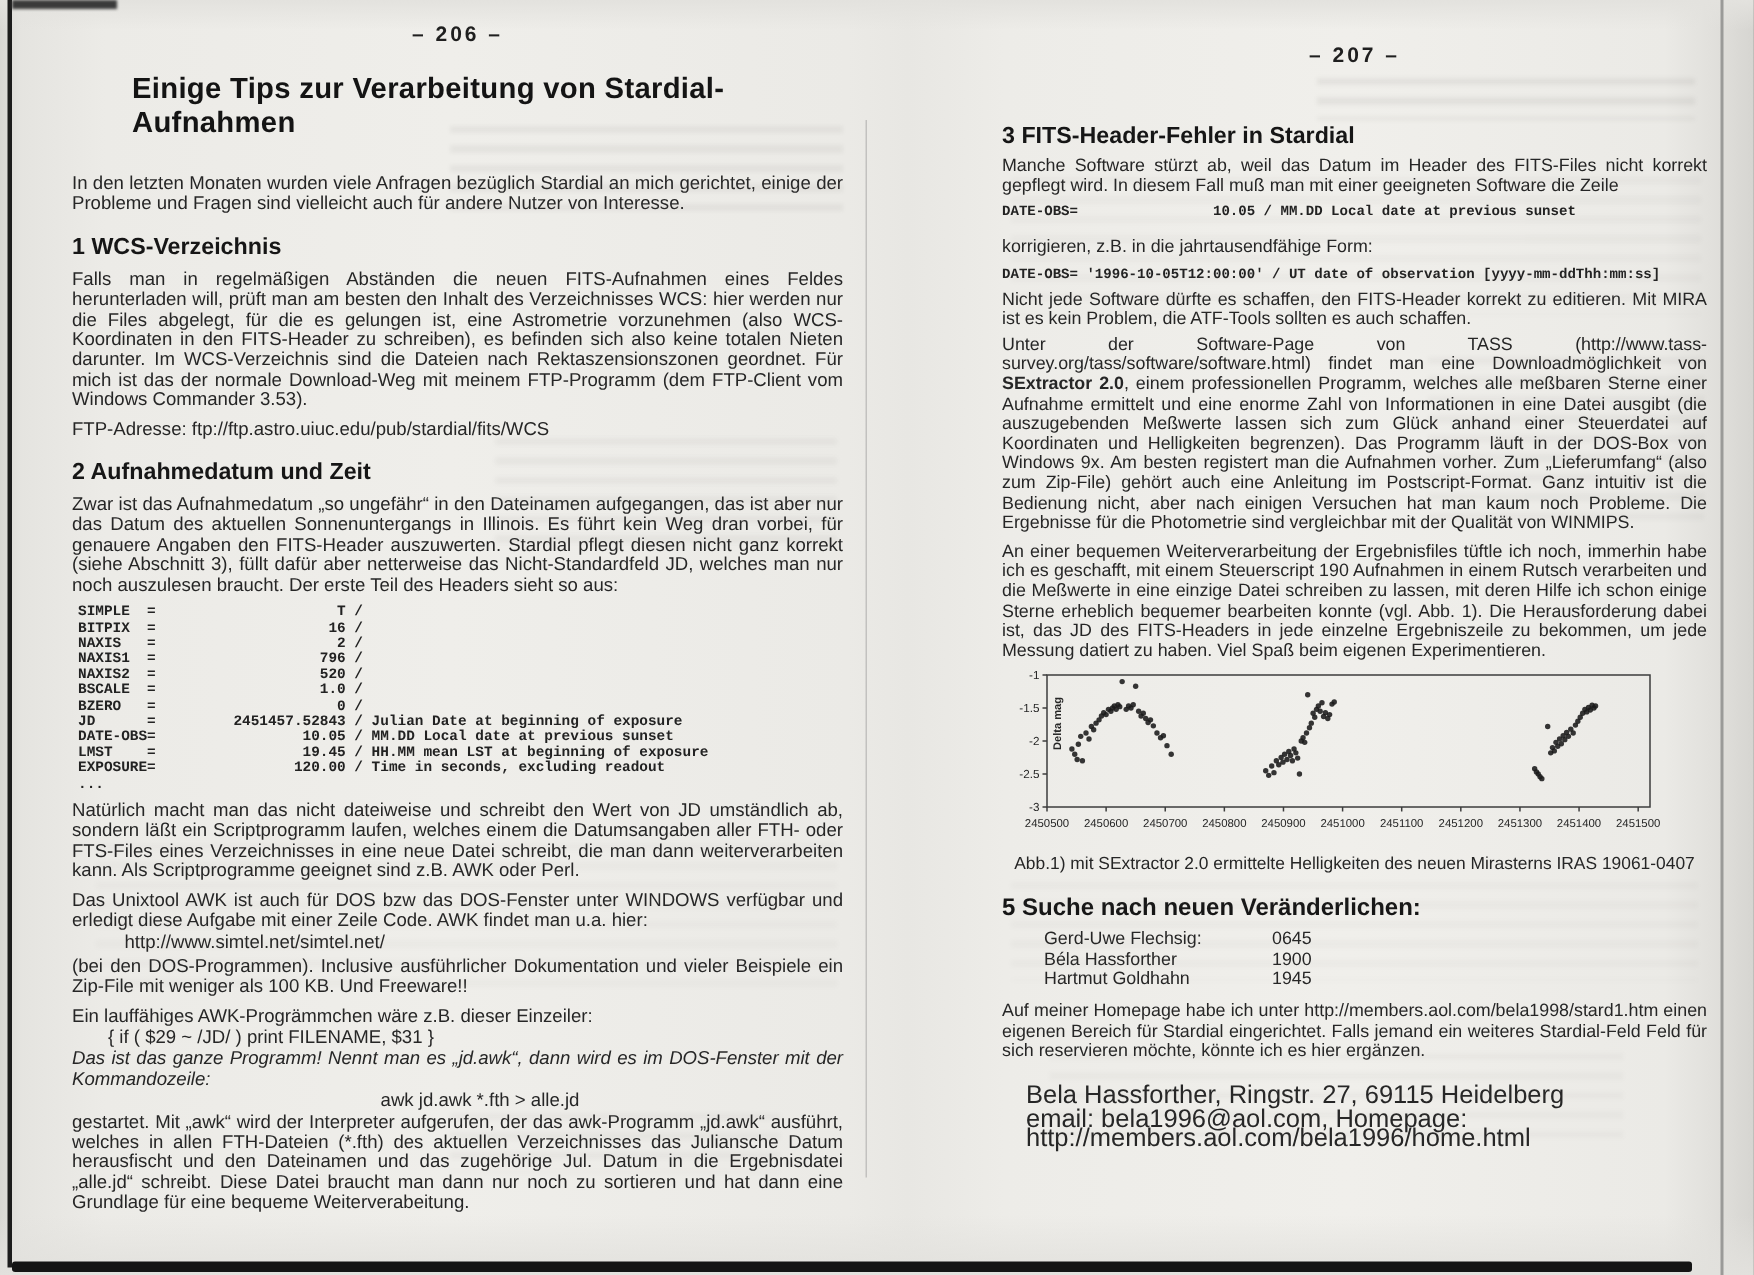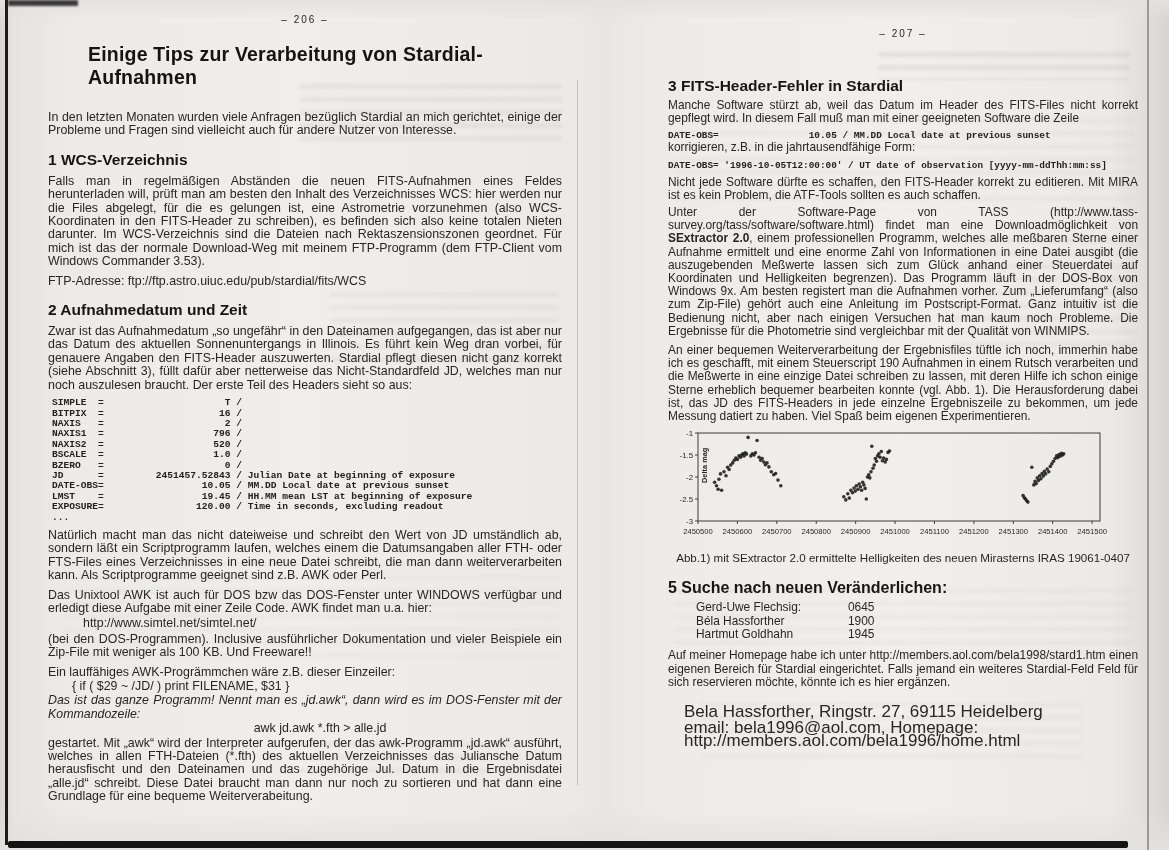--- a/index.html
+++ b/index.html
@@ -6,21 +6,21 @@
   .scan{
     position:relative;width:1169px;height:850px;overflow:hidden;
     font-family:"Liberation Sans",sans-serif;color:#262626;
     background:
       linear-gradient(180deg,#e3e2de 0,rgba(0,0,0,0) 20px,rgba(0,0,0,0) 810px,#e2e1dd 850px),
       linear-gradient(90deg,#d8d7d3 0,#e5e4e0 14px,#ecebe7 70px,#efeeea 300px,#ebeae6 565px,#e8e7e3 605px,#edece8 670px,#f0efeb 900px,#ebeae6 1110px,#dfdeda 1148px,#d6d5d1 1169px);
   }
   .page{position:absolute;}
   .page-left{left:48px;top:14px;width:514px;}
   .page-right{left:668px;top:22px;width:470px;}
-  .pageno{font-weight:normal;font-size:10px;text-align:center;letter-spacing:2px;color:#1f1f1f;}
+  .pageno{font-weight:bold;font-size:14px;text-align:center;letter-spacing:2px;color:#1f1f1f;}
   .title{font-weight:bold;font-size:19.5px;margin:18px 0 0 40px;color:#141414;letter-spacing:.2px;}
   h2.sec{font-weight:bold;font-size:15.5px;margin:13px 0 0 0;color:#161616;}
   .para{font-size:12.4px;line-height:13.4px;text-align:justify;margin:6px 0 0 0;}
   .page-right .para{font-size:11.9px;line-height:13.2px;}
   .plain{text-align:left;}
   .indent35{margin-left:35px;text-align:left;}
   .indent24{margin-left:24px;text-align:left;}
   .indent30{margin-left:30px;text-align:center;}
   .codeblock{
     font-family:"Liberation Mono","DejaVu Sans Mono",monospace;
@@ -83,21 +83,21 @@
     <div class="para indent30" style="margin-top:1px;">awk jd.awk *.fth &gt; alle.jd</div>
     <div class="para" style="margin-top:1px;">gestartet. Mit „awk“ wird der Interpreter aufgerufen, der das awk-Programm „jd.awk“ ausführt, welches in allen FTH-Dateien (*.fth) des aktuellen Verzeichnisses das Juliansche Datum herausfischt und den Dateinamen und das zugehörige Jul. Datum in die Ergebnisdatei „alle.jd“ schreibt. Diese Datei braucht man dann nur noch zu sortieren und hat dann eine Grundlage für eine bequeme Weiterverabeitung.</div>
   </div>
 
   <div class="page page-right">
     <div class="pageno" style="margin-top:6px;">– 207 –</div>
 
     <h2 class="sec" style="margin-top:38px;">3 FITS-Header-Fehler in Stardial</h2>
     <div class="para" style="margin-top:4px;">Manche Software stürzt ab, weil das Datum im Header des FITS-Files nicht korrekt gepflegt wird. In diesem Fall muß man mit einer geeigneten Software die Zeile</div>
     <div class="codeline">DATE-OBS=                10.05 / MM.DD Local date at previous sunset</div>
-    <div class="para plain" style="margin-top:0;">korrigieren, z.B. in die jahrtausendfähige Form:</div>
+    <div class="para plain" style="margin-top:12px;">korrigieren, z.B. in die jahrtausendfähige Form:</div>
     <div class="codeline">DATE-OBS= '1996-10-05T12:00:00' / UT date of observation [yyyy-mm-ddThh:mm:ss]</div>
     <div class="para" style="margin-top:5px;">Nicht jede Software dürfte es schaffen, den FITS-Header korrekt zu editieren. Mit MIRA ist es kein Problem, die ATF-Tools sollten es auch schaffen.</div>
 
     <div class="para" style="margin-top:4px;"><span>Unter der Software-Page von TASS (http://www.tass-survey.org/tass/software/software.html) findet man eine Downloadmöglichkeit von </span><b class="inlinebold">SExtractor 2.0</b><span>, einem professionellen Programm, welches alle meßbaren Sterne einer Aufnahme ermittelt und eine enorme Zahl von Informationen in eine Datei ausgibt (die auszugebenden Meßwerte lassen sich zum Glück anhand einer Steuerdatei auf Koordinaten und Helligkeiten begrenzen). Das Programm läuft in der DOS-Box von Windows 9x. Am besten registert man die Aufnahmen vorher. Zum „Lieferumfang“ (also zum Zip-File) gehört auch eine Anleitung im Postscript-Format. Ganz intuitiv ist die Bedienung nicht, aber nach einigen Versuchen hat man kaum noch Probleme. Die Ergebnisse für die Photometrie sind vergleichbar mit der Qualität von WINMIPS.</span></div>
     <div class="para">An einer bequemen Weiterverarbeitung der Ergebnisfiles tüftle ich noch, immerhin habe ich es geschafft, mit einem Steuerscript 190 Aufnahmen in einem Rutsch verarbeiten und die Meßwerte in eine einzige Datei schreiben zu lassen, mit deren Hilfe ich schon einige Sterne erheblich bequemer bearbeiten konnte (vgl. Abb. 1). Die Herausforderung dabei ist, das JD des FITS-Headers in jede einzelne Ergebniszeile zu bekommen, um jede Messung datiert zu haben. Viel Spaß beim eigenen Experimentieren.</div>
 
     <div class="chartwrap">
       <svg id="chart-svg" width="470" height="110">
           <rect x="30" y="4" width="402" height="88" fill="none" stroke="#3d3d3d" stroke-width="1"></rect>
           <line x1="30" y1="92" x2="30" y2="95" stroke="#3d3d3d" stroke-width="1"></line>

